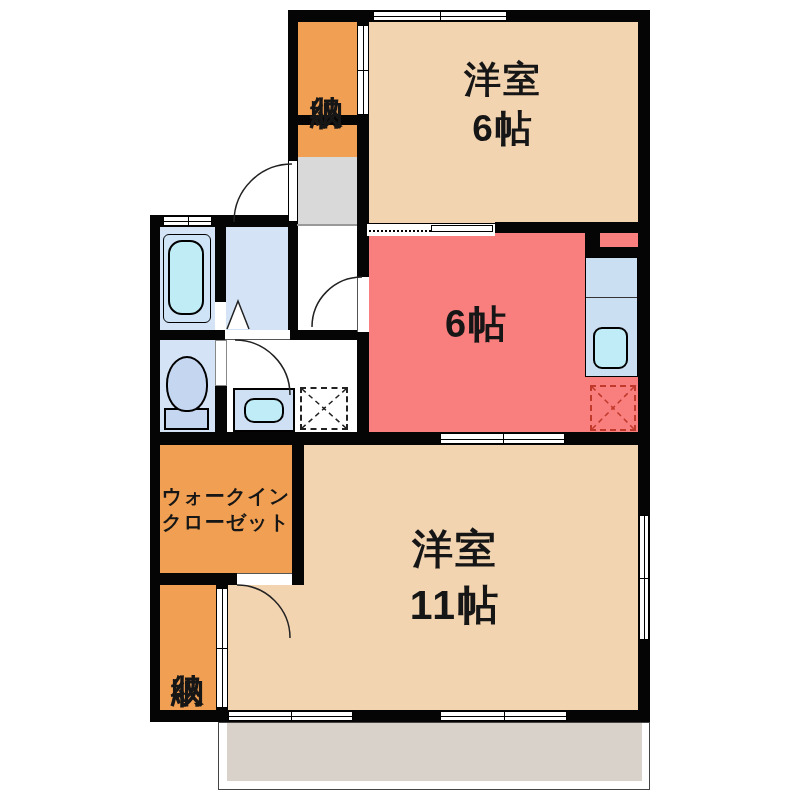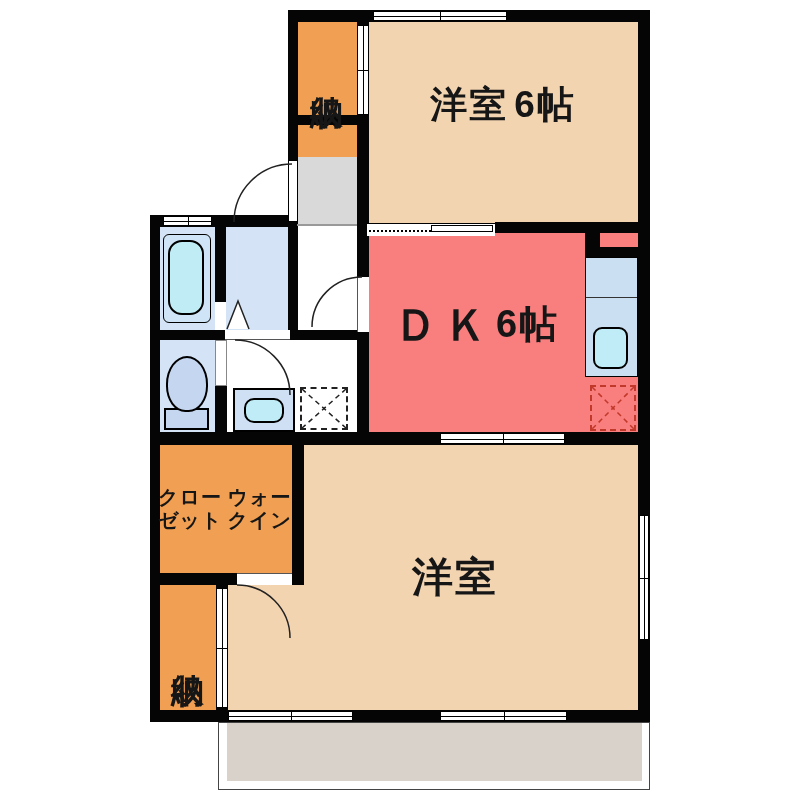--- a/index.html
+++ b/index.html
@@ -10,22 +10,22 @@
   .abs{position:absolute;box-sizing:border-box;}
   .room{position:absolute;box-sizing:border-box;}
   .wall{position:absolute;background:#050505;}
   .win{position:absolute;background:#ffffff;border:1px solid #000;box-sizing:border-box;}
   .win-h::before{content:"";position:absolute;left:0;right:0;top:50%;border-top:1px solid #000;}
   .win-h::after{content:"";position:absolute;top:0;bottom:0;left:50%;border-left:1px solid #000;}
   .win-v::before{content:"";position:absolute;top:0;bottom:0;left:50%;border-left:1px solid #000;}
   .win-v::after{content:"";position:absolute;left:0;right:0;top:50%;border-top:1px solid #000;}
   .opening{position:absolute;background:#ffffff;box-sizing:border-box;}
   .label{
-    position:absolute;display:flex;flex-direction:row;align-items:center;justify-content:center;
-    font-weight:bold;line-height:1.15;text-align:left;letter-spacing:2px;color:#161616;
+    position:absolute;display:flex;flex-direction:column;align-items:center;justify-content:center;
+    font-weight:bold;line-height:1.15;text-align:center;letter-spacing:2px;color:#161616;
   }
   .vtext{writing-mode:vertical-rl;text-orientation:upright;letter-spacing:0;line-height:1;}
   svg.overlay{position:absolute;left:0;top:0;pointer-events:none;}
   .fixture{position:absolute;box-sizing:border-box;border:2px solid #000;}
 </style>
 </head>
 <body>
 
 <div class="stage">
 
@@ -135,29 +135,29 @@
 
   <div class="label vtext" style="left:299px;top:28px;width:56px;height:84px;font-size:33px;">収納</div>
 
 
   <div class="label" style="left:368px;top:30px;width:270px;height:150px;font-size:37px;gap:6px;">
     <span>洋室</span>
     <span>6帖</span>
   </div>
 
   <div class="label" style="left:368px;top:245px;width:217px;height:160px;font-size:44px;gap:2px;">
-    <span style="letter-spacing:6px;">ＤＫ</span>
     <span style="font-size:38px;">6帖</span>
   </div>
 
   <div class="label" style="left:158px;top:448px;width:136px;height:122px;font-size:20px;letter-spacing:1px;gap:3px;">
+    <span>ウォークイン</span>
     <span>クローゼット</span>
-    <span>ウォークイン</span>
   </div>
 
   <div class="label vtext" style="left:159px;top:600px;width:58px;height:96px;font-size:33px;">収納</div>
 
   <div class="label" style="left:250px;top:465px;width:410px;height:225px;font-size:41px;gap:8px;">
     <span>洋室</span>
+    <span>11帖</span>
   </div>
 
 
 </div>
 
 </body></html>

